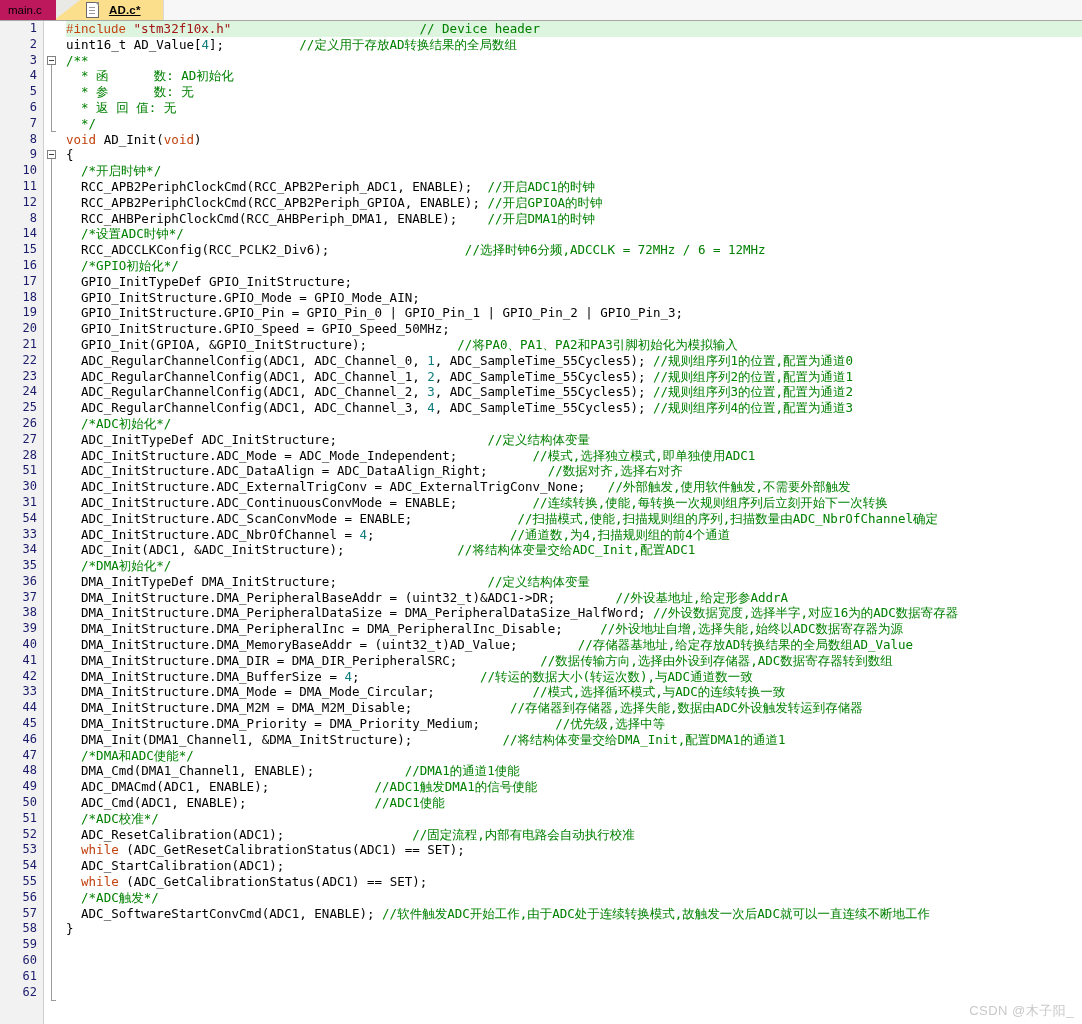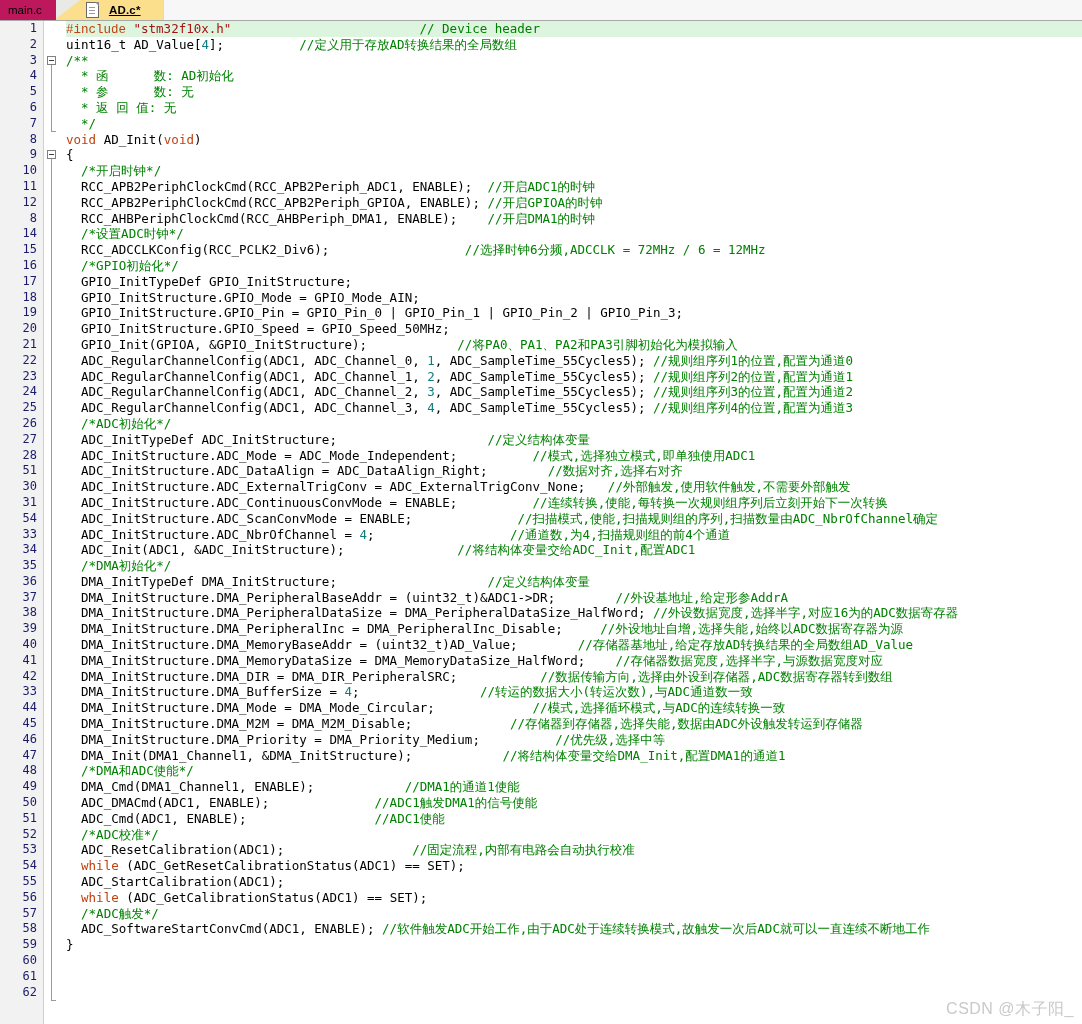--- a/index.html
+++ b/index.html
@@ -191,21 +191,21 @@
     height: 1px;
     background: #9a9a9a;
   }
 
   
   .watermark {
     position: absolute;
     right: 8px;
     bottom: 4px;
     font-family: "Liberation Sans", sans-serif;
-    font-size: 16px;
+    font-size: 13px;
     color: #c9c9c9;
     letter-spacing: 0.5px;
     user-select: none;
     text-align: center;
   }
 </style>
 </head>
 <body>
 
 <div class="tabbar">
@@ -325,21 +325,20 @@
       <div class="line"><span>  ADC_InitStructure.ADC_ContinuousConvMode = ENABLE;          </span><span class="cmt">//连续转换,使能,每转换一次规则组序列后立刻开始下一次转换</span></div>
       <div class="line"><span>  ADC_InitStructure.ADC_ScanConvMode = ENABLE;              </span><span class="cmt">//扫描模式,使能,扫描规则组的序列,扫描数量由ADC_NbrOfChannel确定</span></div>
       <div class="line"><span>  ADC_InitStructure.ADC_NbrOfChannel = </span><span class="num">4</span><span>;                  </span><span class="cmt">//通道数,为4,扫描规则组的前4个通道</span></div>
       <div class="line"><span>  ADC_Init(ADC1, &amp;ADC_InitStructure);               </span><span class="cmt">//将结构体变量交给ADC_Init,配置ADC1</span></div>
       <div class="line"><span class="cmt">  /*DMA初始化*/</span></div>
       <div class="line"><span>  DMA_InitTypeDef DMA_InitStructure;                    </span><span class="cmt">//定义结构体变量</span></div>
       <div class="line"><span>  DMA_InitStructure.DMA_PeripheralBaseAddr = (uint32_t)&amp;ADC1-&gt;DR;        </span><span class="cmt">//外设基地址,给定形参AddrA</span></div>
       <div class="line"><span>  DMA_InitStructure.DMA_PeripheralDataSize = DMA_PeripheralDataSize_HalfWord; </span><span class="cmt">//外设数据宽度,选择半字,对应16为的ADC数据寄存器</span></div>
       <div class="line"><span>  DMA_InitStructure.DMA_PeripheralInc = DMA_PeripheralInc_Disable;     </span><span class="cmt">//外设地址自增,选择失能,始终以ADC数据寄存器为源</span></div>
       <div class="line"><span>  DMA_InitStructure.DMA_MemoryBaseAddr = (uint32_t)AD_Value;        </span><span class="cmt">//存储器基地址,给定存放AD转换结果的全局数组AD_Value</span></div>
-      <div class="line"><span>  DMA_InitStructure.DMA_MemoryDataSize = DMA_MemoryDataSize_HalfWord;    </span><span class="cmt">//存储器数据宽度,选择半字,与源数据宽度对应</span></div>
       <div class="line"><span>  DMA_InitStructure.DMA_DIR = DMA_DIR_PeripheralSRC;           </span><span class="cmt">//数据传输方向,选择由外设到存储器,ADC数据寄存器转到数组</span></div>
       <div class="line"><span>  DMA_InitStructure.DMA_BufferSize = </span><span class="num">4</span><span>;                </span><span class="cmt">//转运的数据大小(转运次数),与ADC通道数一致</span></div>
       <div class="line"><span>  DMA_InitStructure.DMA_Mode = DMA_Mode_Circular;             </span><span class="cmt">//模式,选择循环模式,与ADC的连续转换一致</span></div>
       <div class="line"><span>  DMA_InitStructure.DMA_M2M = DMA_M2M_Disable;             </span><span class="cmt">//存储器到存储器,选择失能,数据由ADC外设触发转运到存储器</span></div>
       <div class="line"><span>  DMA_InitStructure.DMA_Priority = DMA_Priority_Medium;          </span><span class="cmt">//优先级,选择中等</span></div>
       <div class="line"><span>  DMA_Init(DMA1_Channel1, &amp;DMA_InitStructure);            </span><span class="cmt">//将结构体变量交给DMA_Init,配置DMA1的通道1</span></div>
       <div class="line"><span class="cmt">  /*DMA和ADC使能*/</span></div>
       <div class="line"><span>  DMA_Cmd(DMA1_Channel1, ENABLE);            </span><span class="cmt">//DMA1的通道1使能</span></div>
       <div class="line"><span>  ADC_DMACmd(ADC1, ENABLE);              </span><span class="cmt">//ADC1触发DMA1的信号使能</span></div>
       <div class="line"><span>  ADC_Cmd(ADC1, ENABLE);                 </span><span class="cmt">//ADC1使能</span></div>

